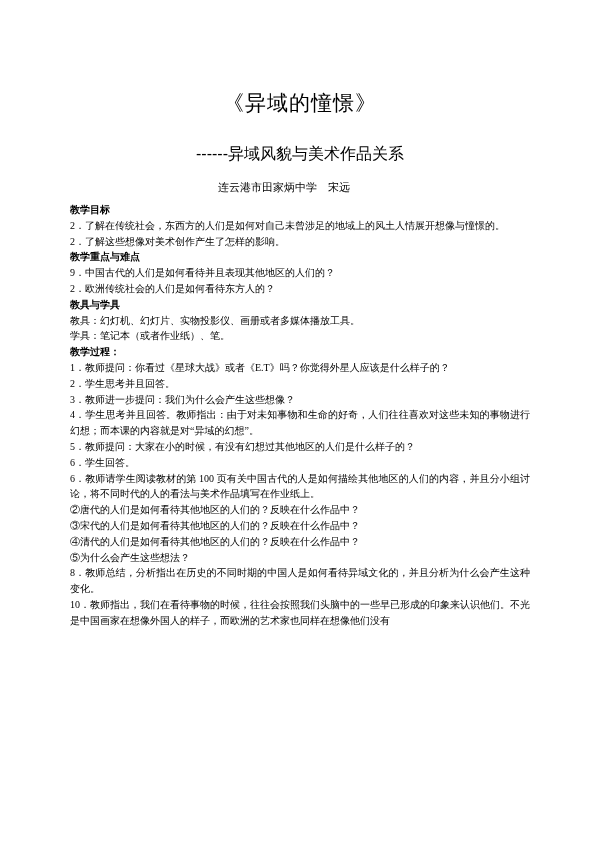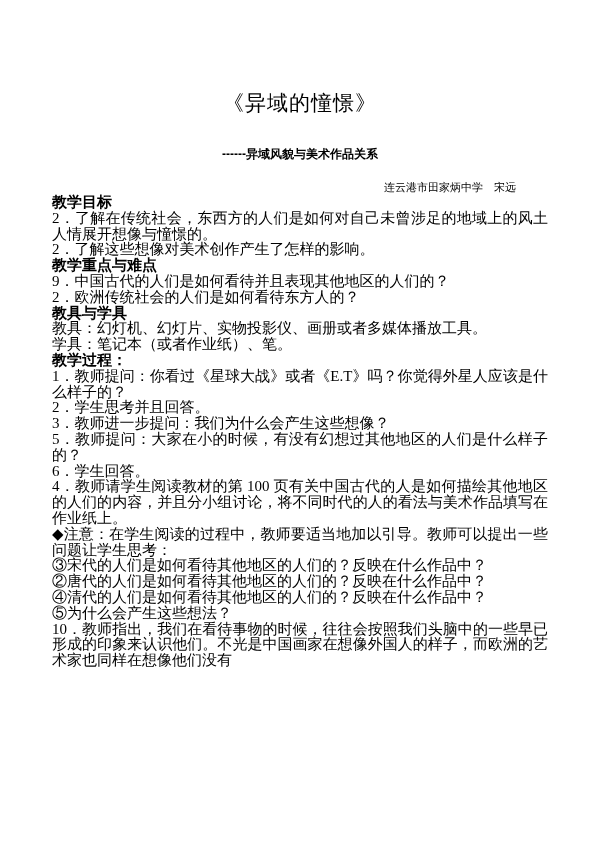--- a/index.html
+++ b/index.html
@@ -11,48 +11,49 @@
     position: relative;
     width: 600px;
     height: 848px;
     background: #ffffff;
     color: #000000;
     font-family: "Liberation Serif", "DejaVu Serif", serif;
     overflow: hidden;
     box-sizing: border-box;
   }
   .content {
-    padding: 0 52px;
+    padding: 0 70px;
   }
   .doc-title {
     margin-top: 90px;
     text-align: center;
     font-size: 21px;
     font-weight: 400;
     letter-spacing: 1px;
     line-height: 26px;
     font-family: "Liberation Serif", "DejaVu Serif", serif;
   }
   .doc-subtitle {
     margin-top: 27px;
     text-align: center;
-    font-size: 12px;
-    font-weight: 700;
+    font-size: 16px;
+    font-weight: 400;
     line-height: 22px;
     font-family: "Liberation Sans", "DejaVu Sans", sans-serif;
   }
   .doc-byline {
     margin-top: 15px;
-    text-align: right;
+    text-align: center;
     padding-right: 32px;
     font-size: 11px;
     line-height: 15px;
   }
   .body-text {
-    font-size: 15px;
+    margin-top: 7px;
+    font-size: 10px;
     line-height: 15.8px;
   }
   .para {
     margin: 0;
     text-align: justify;
     word-break: break-all;
   }
   .para.heading {
     font-weight: 700;
     text-align: left;
@@ -78,25 +79,26 @@
       <p class="para heading">教学重点与难点</p>
       <p class="para">9．中国古代的人们是如何看待并且表现其他地区的人们的？</p>
       <p class="para">2．欧洲传统社会的人们是如何看待东方人的？</p>
       <p class="para heading">教具与学具</p>
       <p class="para">教具：幻灯机、幻灯片、实物投影仪、画册或者多媒体播放工具。</p>
       <p class="para">学具：笔记本（或者作业纸）、笔。</p>
       <p class="para heading">教学过程：</p>
       <p class="para">1．教师提问：你看过《星球大战》或者《E.T》吗？你觉得外星人应该是什么样子的？</p>
       <p class="para">2．学生思考并且回答。</p>
       <p class="para">3．教师进一步提问：我们为什么会产生这些想像？</p>
+      <p class="para">4．学生思考并且回答。教师指出：由于对未知事物和生命的好奇，人们往往喜欢对这些未知的事物进行幻想；而本课的内容就是对“异域的幻想”。</p>
       <p class="para">5．教师提问：大家在小的时候，有没有幻想过其他地区的人们是什么样子的？</p>
       <p class="para">6．学生回答。</p>
-      <p class="para">4．教师请学生阅读教材的第 100 页有关中国古代的人是如何描绘其他地区的人们的内容，并且分小组讨论，将不同时代的人的看法与美术作品填写在作业纸上。</p>
-      <p class="para">◆注意：在学生阅读的过程中，教师要适当地加以引导。教师可以提出一些问题让学生思考：</p>
+      <p class="para">6．教师请学生阅读教材的第 100 页有关中国古代的人是如何描绘其他地区的人们的内容，并且分小组讨论，将不同时代的人的看法与美术作品填写在作业纸上。</p>
+      <p class="para">②唐代的人们是如何看待其他地区的人们的？反映在什么作品中？</p>
       <p class="para">③宋代的人们是如何看待其他地区的人们的？反映在什么作品中？</p>
-      <p class="para">②唐代的人们是如何看待其他地区的人们的？反映在什么作品中？</p>
       <p class="para">④清代的人们是如何看待其他地区的人们的？反映在什么作品中？</p>
       <p class="para">⑤为什么会产生这些想法？</p>
+      <p class="para">8．教师总结，分析指出在历史的不同时期的中国人是如何看待异域文化的，并且分析为什么会产生这种变化。</p>
       <p class="para">10．教师指出，我们在看待事物的时候，往往会按照我们头脑中的一些早已形成的印象来认识他们。不光是中国画家在想像外国人的样子，而欧洲的艺术家也同样在想像他们没有</p>
     </div>
 
   </div>
 </div>
 
 </body></html>

